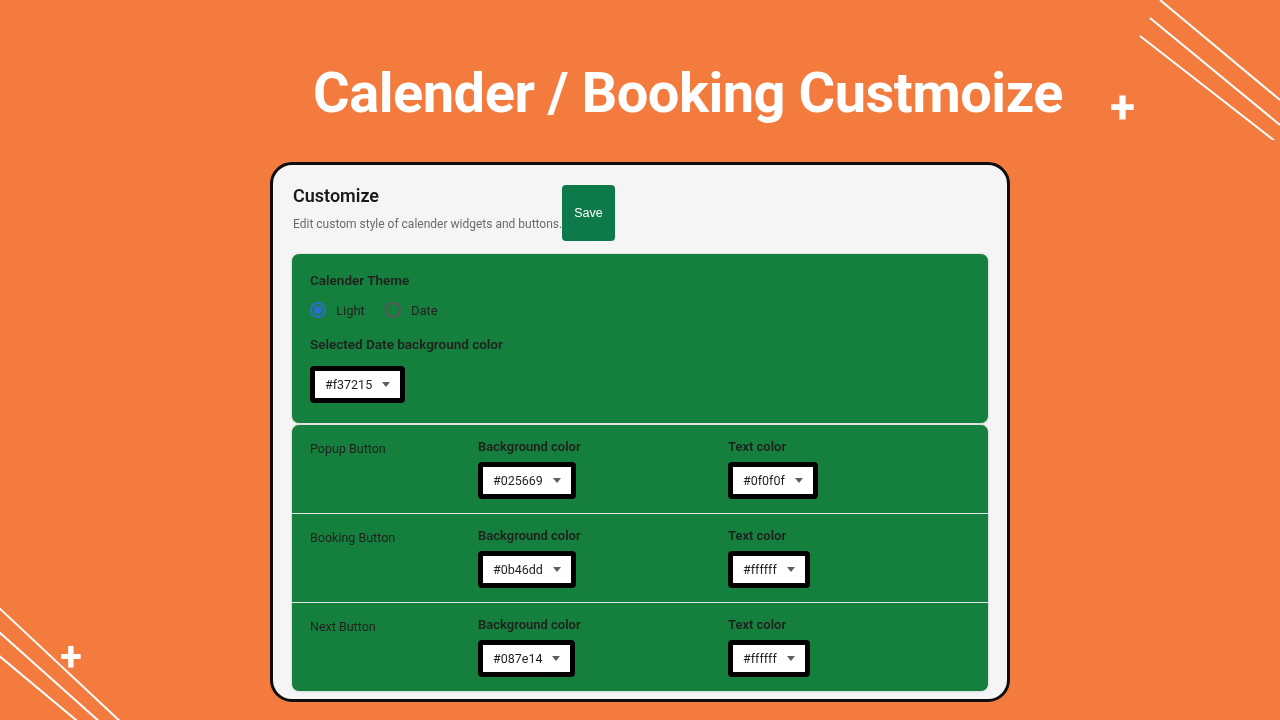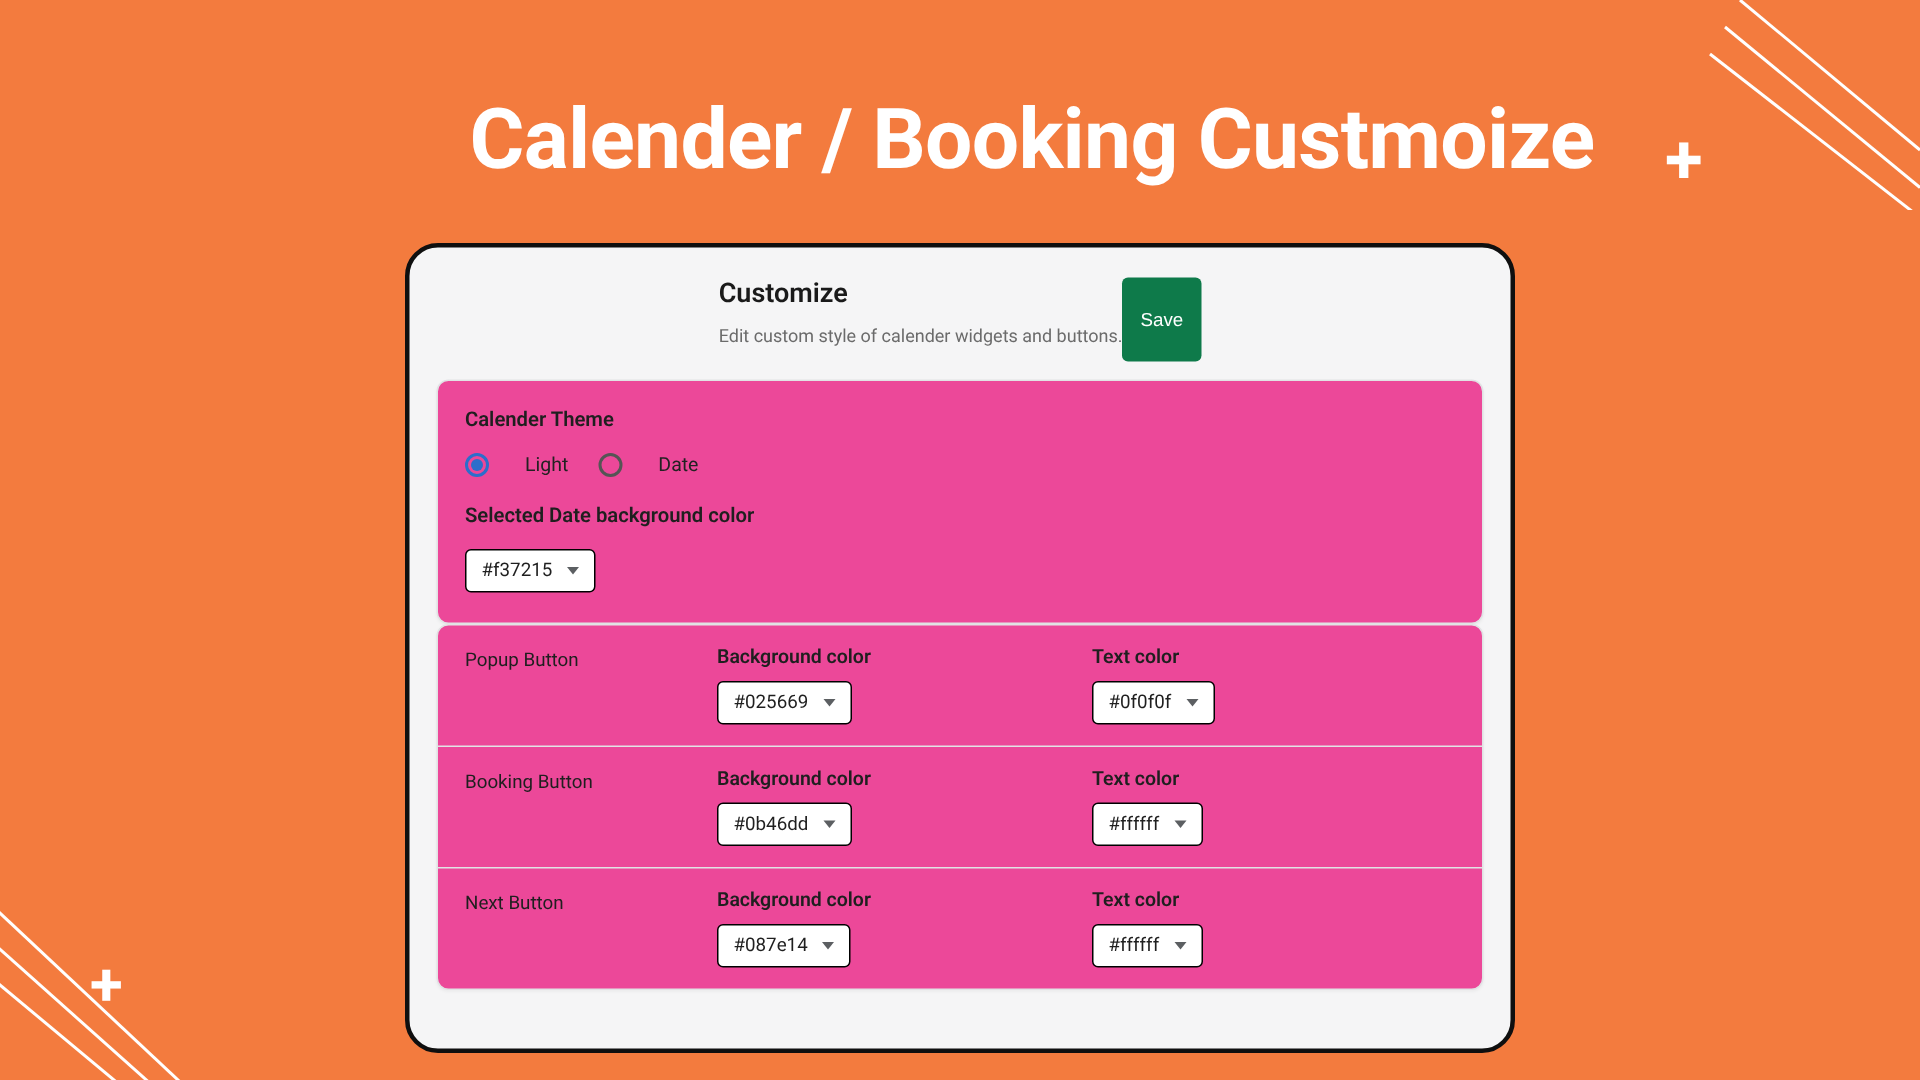--- a/index.html
+++ b/index.html
@@ -48,21 +48,21 @@
     height: 540px;
     background: #f5f5f6;
     border: 3px solid #0f0f0f;
     border-radius: 22px;
     overflow: hidden;
     padding: 16px 18px 0 18px;
   }
 
   .panel-header {
     display: flex;
-    justify-content: center;
+    justify-content: flex-start;
     align-items: flex-start;
     padding: 4px 2px 12px 2px;
   }
   .panel-header .title {
     font-size: 18px;
     font-weight: 600;
     color: #1a1a1a;
   }
   .panel-header .subtitle {
     font-size: 12px;
@@ -74,21 +74,21 @@
     color: #ffffff;
     border: none;
     border-radius: 4px;
     padding: 21px 12px;
     font-size: 12.5px;
     font-weight: 500;
     cursor: pointer;
   }
 
   .card {
-    background: #ec4899;
+    background: #15803d;
     border: 1px solid #e1e3e5;
     border-radius: 8px;
     box-shadow: 0 1px 2px rgba(0,0,0,0.04);
   }
 
   .top-card {
     padding: 18px 18px 20px 18px;
   }
 
   .section-label {
@@ -99,21 +99,21 @@
   }
 
   .radio-row {
     display: flex;
     gap: 20px;
     margin-bottom: 18px;
   }
   .radio-item {
     display: flex;
     align-items: center;
-    gap: 24px;
+    gap: 10px;
     font-size: 13px;
     color: #222;
     cursor: pointer;
   }
   .radio-dot {
     width: 16px; height: 16px;
     border-radius: 50%;
     border: 2px solid #555;
     display: inline-flex;
     align-items: center;
@@ -126,21 +126,21 @@
     content: "";
     width: 8px; height: 8px;
     border-radius: 50%;
     background: #2c6ecb;
   }
 
   .color-dd {
     display: inline-flex;
     align-items: center;
     gap: 8px;
-    border: 1px solid #000000;
+    border: 5px solid #000000;
     border-radius: 4px;
     padding: 6px 10px;
     font-size: 12.5px;
     color: #1f1f1f;
     background: #fff;
     cursor: pointer;
   }
   .caret {
     width: 0; height: 0;
     border-left: 4px solid transparent;

